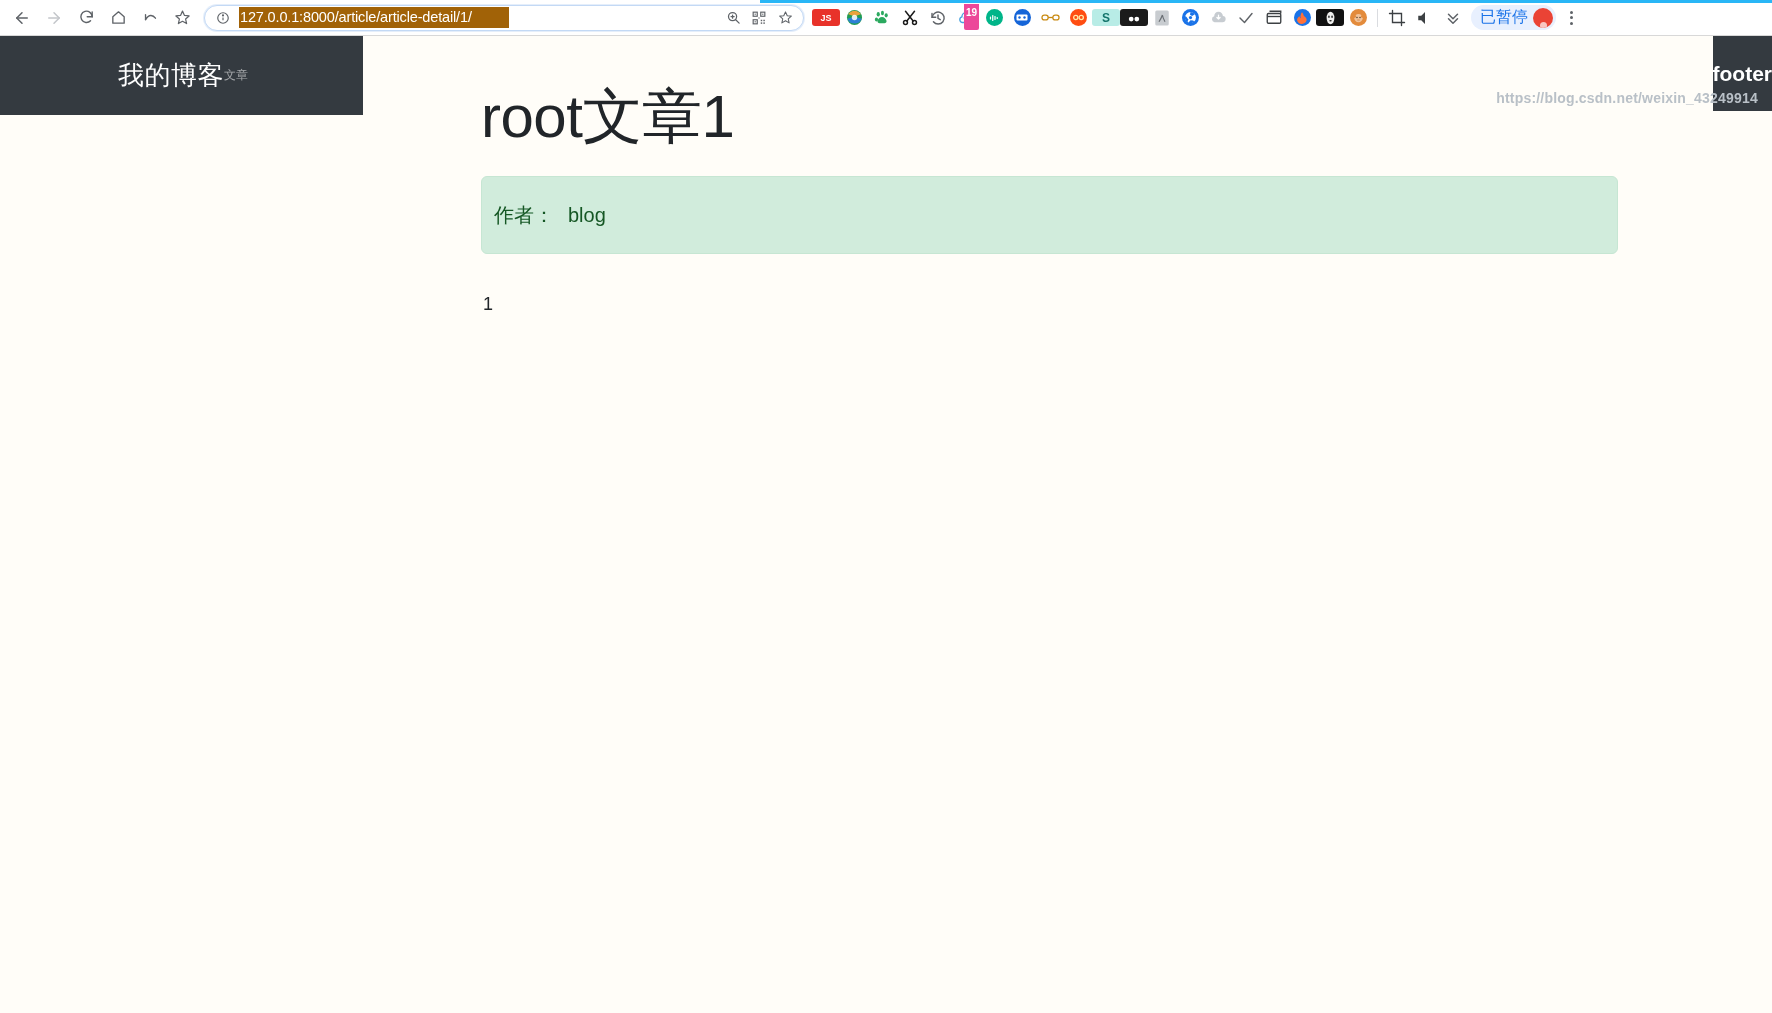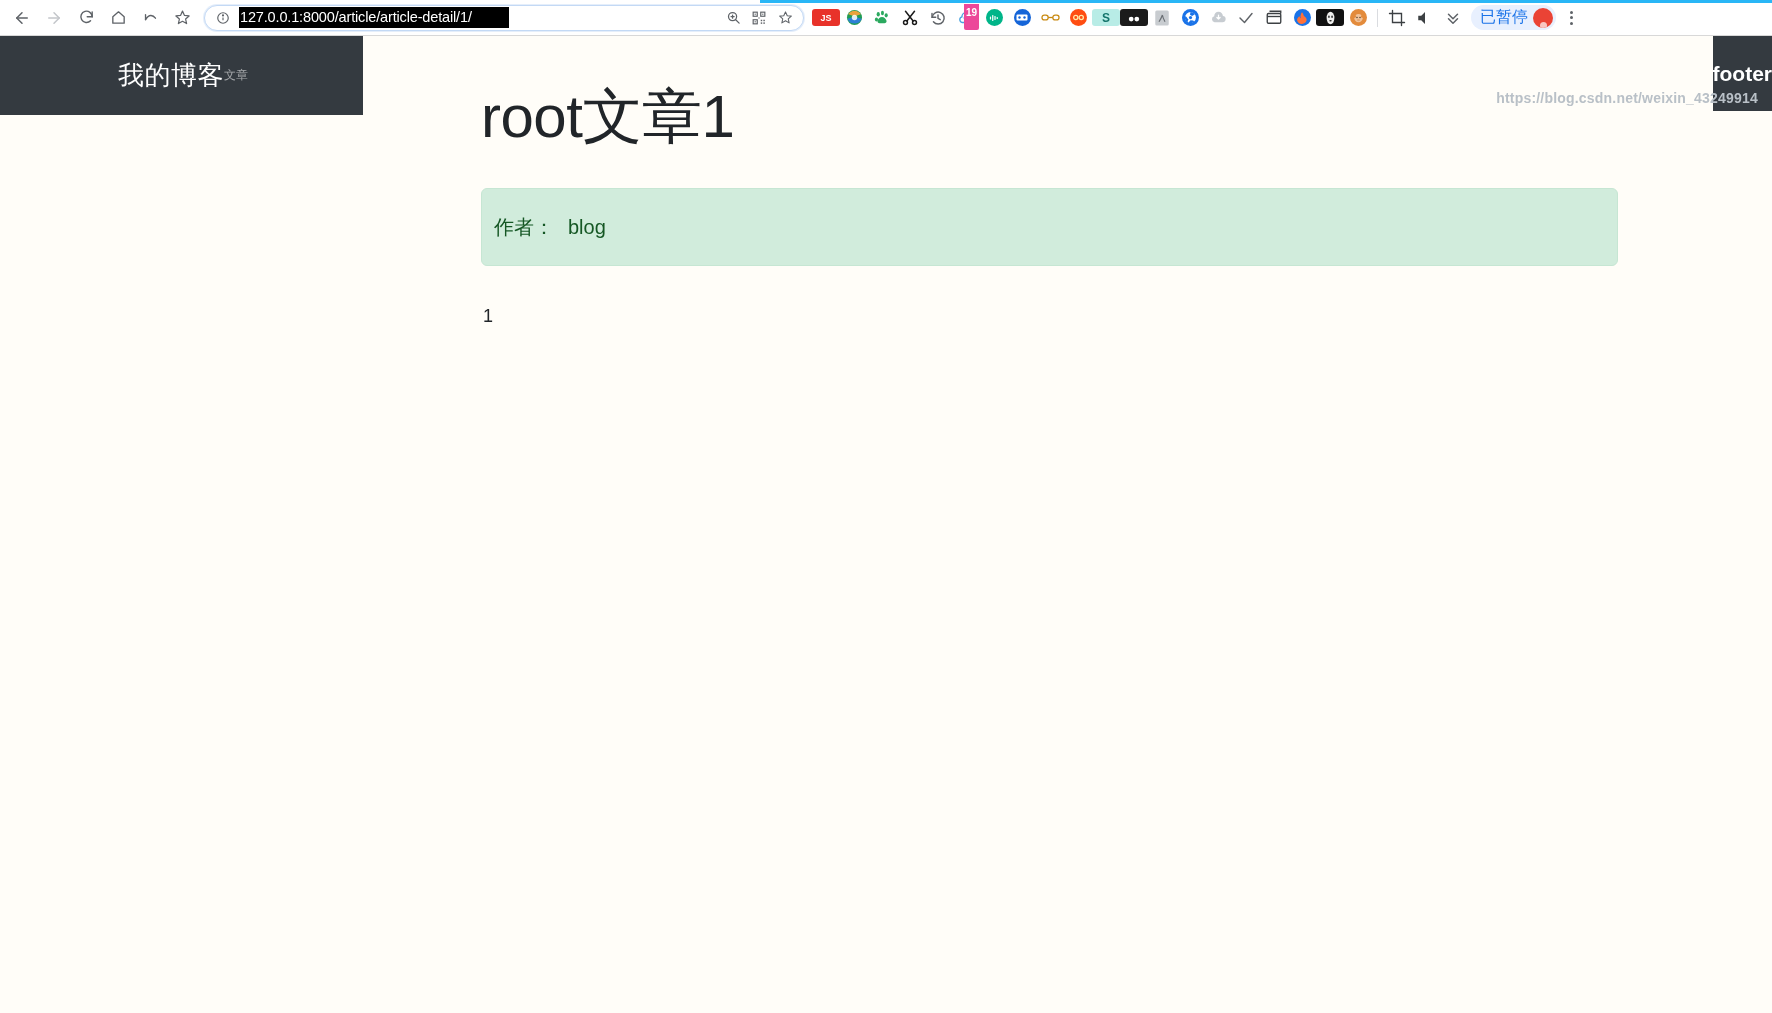--- a/index.html
+++ b/index.html
@@ -62,21 +62,21 @@
     flex: 0 0 auto;
     display: flex; align-items: center; justify-content: center;
     color: #5f6368;
     margin-right: 8px;
   }
   .url-text {
     flex: 1 1 auto;
     font-size: 14.5px;
     line-height: 19px;
     color: #ffffff;
-    background: #000000;
+    background: #a16207;
     white-space: nowrap;
     overflow: hidden;
     letter-spacing: -0.15px;
     padding: 1px 0 1px 1px;
     max-width: 270px;
   }
   .omni-actions {
     display: flex; align-items: center; gap: 6px;
     margin-left: auto;
     padding-left: 10px;
@@ -221,21 +221,21 @@
   .content {
     flex: 1 1 auto;
     padding: 48px 95px 0 118px;
   }
   .article-title {
     font-size: 60px;
     font-weight: normal;
     color: #212529;
     line-height: 1.1;
     letter-spacing: -0.5px;
-    margin-bottom: 38px;
+    margin-bottom: 26px;
   }
   .alert-success {
     background: #d1ecdc;
     border: 1px solid #c6e6d3;
     border-radius: 6px;
     padding: 24px 12px;
     color: #155724;
     font-size: 20px;
     margin-bottom: 40px;
     min-height: 78px;

